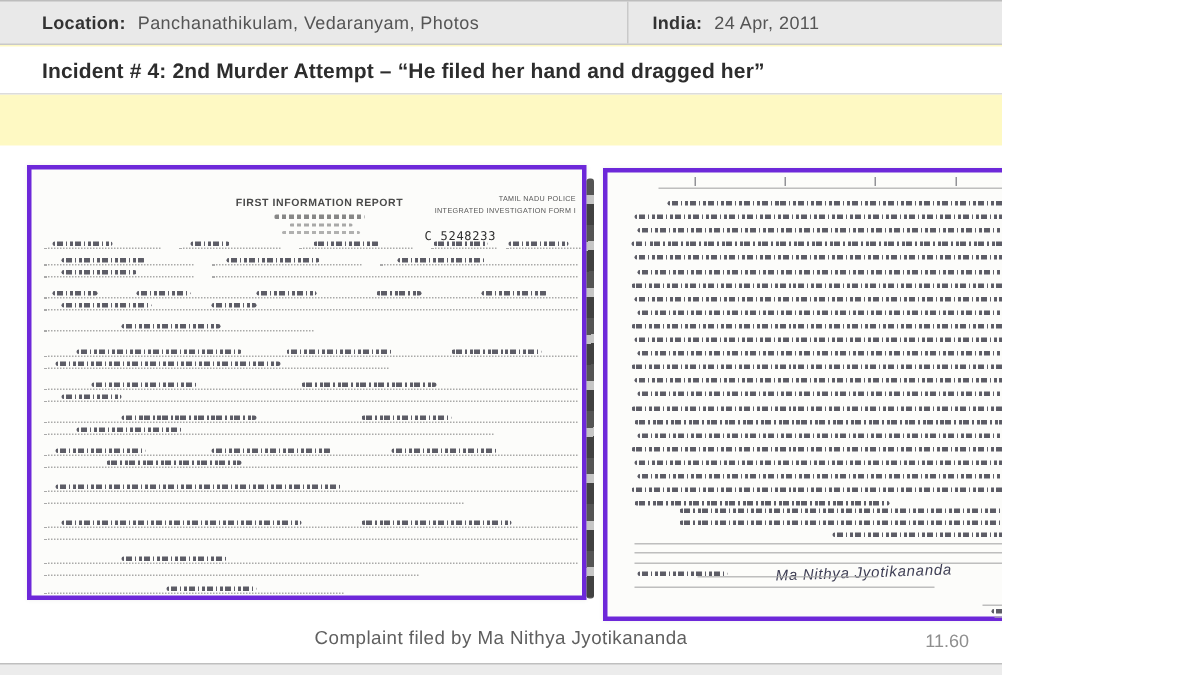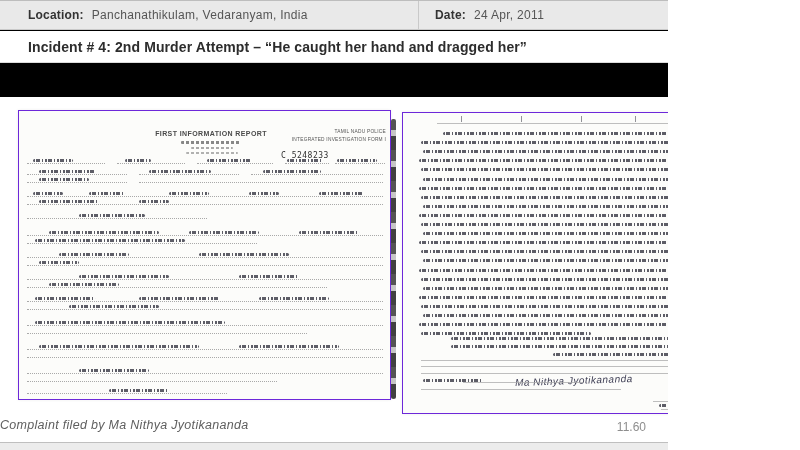--- a/index.html
+++ b/index.html
@@ -8,21 +8,21 @@
     --title-text:#2d2d2d;
     --caption-text:#5f5f5f;
     --page-number-text:#8e8e8e;
     --ink:#3a3a46;
     --form-line:#9b9b9b;
     --paper:#fcfcfa;
   }
   *{box-sizing:border-box;margin:0;padding:0}
   html,body{width:800px;height:450px;overflow:hidden;background:#fff;
     font-family:"Liberation Sans","DejaVu Sans",sans-serif;}
-  .slide{position:relative;width:668px;height:450px;background:#000000;overflow:hidden}
+  .slide{position:relative;width:668px;height:450px;background:#fef9c3;overflow:hidden}
 
   
   .meta-bar{position:absolute;top:0;left:0;right:0;height:30px;
     background:var(--top-bar-bg);border-top:1px solid #bdbdbd;
     border-bottom:1px solid var(--border);display:flex;align-items:stretch}
   .meta-cell{display:flex;align-items:center;gap:8px;font-size:12px;color:#555}
   .meta-cell.location{flex:1;padding-left:28px}
   .meta-cell.date{width:250px;border-left:1px solid var(--border);padding-left:16px}
   .meta-label{font-weight:bold;color:#333;letter-spacing:.2px}
   .meta-value{color:#555;letter-spacing:.3px}
@@ -30,21 +30,21 @@
   
   .title-bar{position:absolute;top:31px;left:0;right:0;height:32px;background:#fff;
     border-bottom:1px solid #dcdcdc;display:flex;align-items:center;padding-left:28px}
   .incident-title{font-size:14px;font-weight:bold;color:var(--title-text);letter-spacing:.1px}
   .section-bar{position:absolute;top:64px;left:0;right:0;height:32px;background:#fff;
     border-bottom:1px solid #cfcfcf;display:flex;align-items:center;padding-left:28px}
   .section-title{font-size:14px;font-weight:bold;color:#333;letter-spacing:.2px}
 
   
   .photos-area{position:absolute;top:97px;left:0;right:0;height:345px;background:#fff}
-  .doc{position:absolute;background:var(--paper);border:1px solid #6d28d9;
+  .doc{position:absolute;background:var(--paper);border:3px solid #6d28d9;
     box-shadow:0 0 3px rgba(0,0,0,.07)}
   .doc-left{left:18px;top:13px;width:373px;height:290px}
   .doc-right{left:402px;top:15px;width:386px;height:302px}
   .gutter{position:absolute;left:391px;top:22px;width:5px;height:280px;border-radius:2px;
     background:repeating-linear-gradient(177deg,rgba(55,55,55,.85) 0 11px,
       rgba(130,130,130,.45) 11px 17px,rgba(45,45,45,.9) 17px 31px);
     filter:blur(.5px)}
 
   
   .fir-heading{position:absolute;left:92px;top:19px;width:200px;text-align:center;
@@ -66,45 +66,45 @@
   .hw{position:absolute;height:3px;border-radius:1.5px;opacity:.82;
     background:repeating-linear-gradient(90deg,var(--ink) 0 2px,transparent 2px 3px,
       var(--ink) 3px 7px,transparent 7px 9px,var(--ink) 9px 10px,transparent 10px 12px)}
   .hw.sig{height:5px;transform:rotate(-6deg);opacity:.9}
   .tick{position:absolute;width:1px;height:6px;background:var(--ink);opacity:.55}
 
   .signature{position:absolute;left:112px;top:262px;font-size:10px;font-style:italic;
     color:#3e3e54;transform:rotate(-2deg);letter-spacing:.5px;white-space:nowrap}
 
   
-  .caption{position:absolute;top:418px;left:0;right:0;
-    font-size:12.5px;font-style:italic;color:var(--caption-text);letter-spacing:.3px}
+  .caption{position:absolute;top:418px;left:0;right:0;text-align:center;
+    font-size:12.5px;color:var(--caption-text);letter-spacing:.3px}
   .page-number{position:absolute;top:420px;right:22px;font-size:12px;
     color:var(--page-number-text)}
   .bottom-strip{position:absolute;bottom:0;left:0;right:0;height:8px;
     background:#ececec;border-top:1px solid #bfbfbf}
 </style>
 </head>
 <body>
 
 <div class="slide">
 
   <header class="meta-bar">
     <div class="meta-cell location">
       <span class="meta-label">Location:</span>
-      <span class="meta-value">Panchanathikulam, Vedaranyam, India</span>
+      <span class="meta-value">Panchanathikulam, Vedaranyam, Photos</span>
     </div>
     <div class="meta-cell date">
-      <span class="meta-label">Date:</span>
+      <span class="meta-label">India:</span>
       <span class="meta-value">24 Apr, 2011</span>
     </div>
   </header>
 
   <div class="title-bar">
-    <span class="incident-title">Incident # 4: 2nd Murder Attempt – “He caught her hand and dragged her”</span>
+    <span class="incident-title">Incident # 4: 2nd Murder Attempt – “He filed her hand and dragged her”</span>
   </div>
 
 
   <main class="photos-area">
 
     <div class="doc doc-left" id="fir-doc">
       <div class="fir-heading">FIRST INFORMATION REPORT</div>
       <div class="tamil-sub sub1"></div>
       <div class="tamil-sub sub2"></div>
       <div class="tamil-sub sub3"></div>

